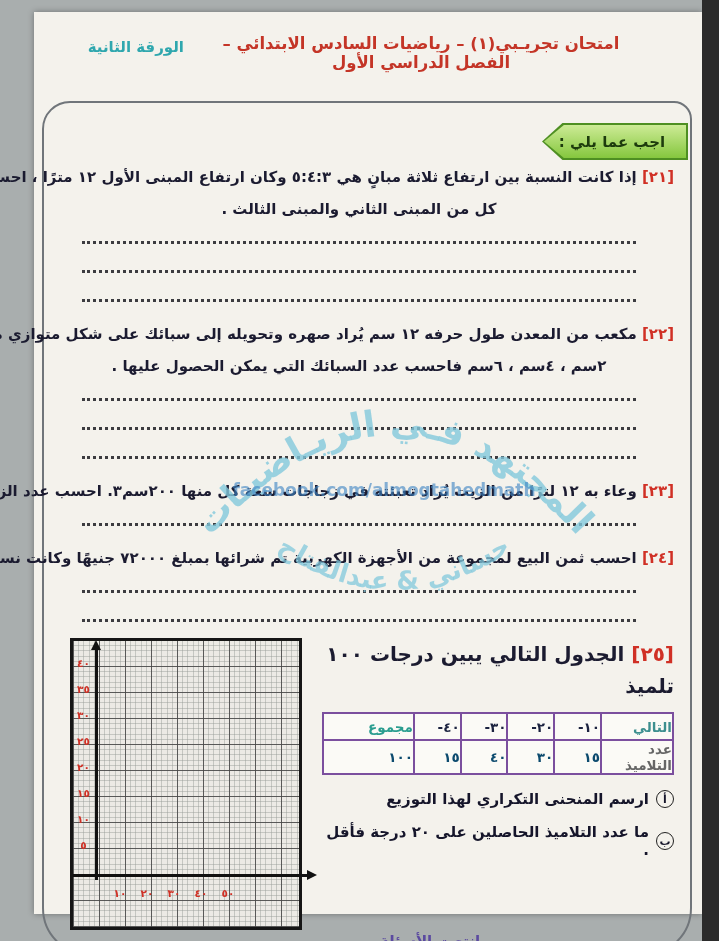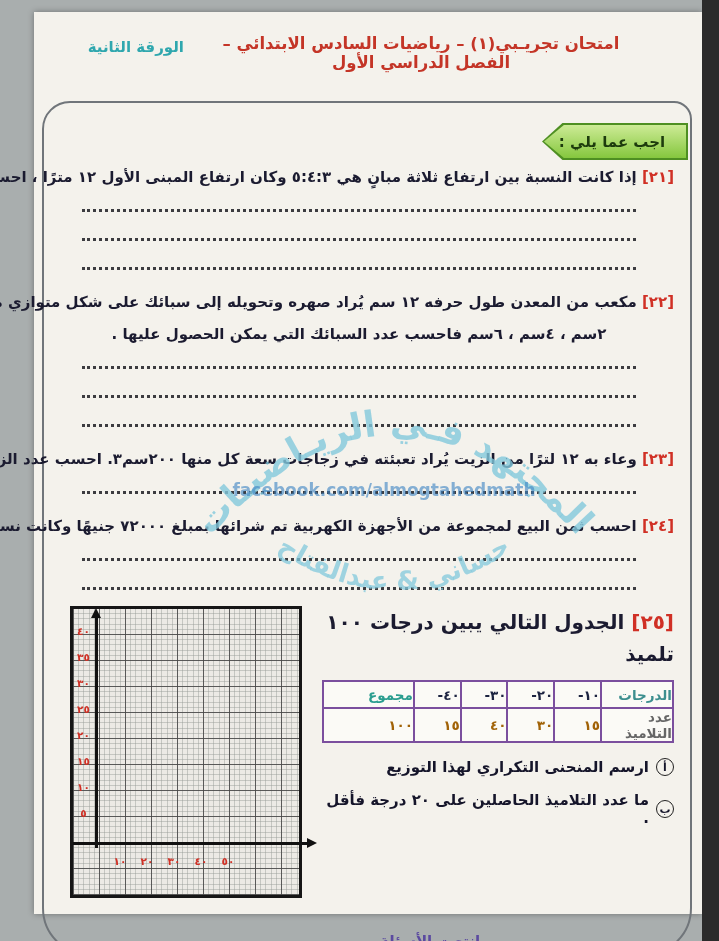--- a/index.html
+++ b/index.html
@@ -48,21 +48,21 @@
   .q25-right .qline.l2 { text-align:center; }
 
   table.freq { border-collapse:collapse; width:100%; margin-top:10px; direction:rtl;
                background:#fbfaf6; }
   table.freq td { border:2px solid #7b4f9e; text-align:right; height:27px;
                   font-weight:bold; font-size:13.5px; }
   td.h-label { color:#3d8f8f; font-size:13px; width:72px; }
   td.h-num  { color:#1c2340; }
   td.h-total{ color:#2a9d8f; font-size:13px; }
   td.r-label{ color:#666; font-size:10.5px; }
-  td.r-val  { color:#a16207; }
+  td.r-val  { color:#0c4a6e; }
   .ltr { direction:ltr; }
 
   .sub { display:flex; align-items:center; gap:7px; margin-top:15px; direction:rtl;
          color:#15152a; font-weight:bold; font-size:15px; }
   .circ { flex:0 0 auto; width:18px; height:18px; border:1.7px solid #222; border-radius:50%;
           display:inline-flex; align-items:center; justify-content:center;
           font-size:11px; line-height:1; }
 
   
   .graph { position:relative; width:232px; height:292px; flex:0 0 auto;
@@ -108,20 +108,21 @@
 
     <div class="frame">
 
       <div class="banner">
         <div class="banner-inner">
           <span>اجب عما يلي :</span>
         </div>
       </div>
 
       <div class="qline q21"><span class="qnum">[٢١]</span> <span>إذا كانت النسبة بين ارتفاع ثلاثة مبانٍ هي ٥:٤:٣ وكان ارتفاع المبنى الأول ١٢ مترًا ، احسب ارتفاع</span></div>
+      <div class="qline center">كل من المبنى الثاني والمبنى الثالث .</div>
       <div class="dl first"></div>
       <div class="dl"></div>
       <div class="dl"></div>
 
       <div class="qline gap-q"><span class="qnum">[٢٢]</span> <span>مكعب من المعدن طول حرفه ١٢ سم يُراد صهره وتحويله إلى سبائك على شكل متوازي مستطيلات أبعــاده</span></div>
       <div class="qline center">٢سم ، ٤سم ، ٦سم فاحسب عدد السبائك التي يمكن الحصول عليها .</div>
       <div class="dl first"></div>
       <div class="dl"></div>
       <div class="dl"></div>
 
@@ -132,21 +133,21 @@
       <div class="dl first"></div>
       <div class="dl"></div>
 
       <div class="q25-row">
         <div class="q25-right">
           <div class="qline"><span class="qnum">[٢٥]</span> <span>الجدول التالي يبين درجات ١٠٠ تلميذ</span></div>
 
           <table class="freq">
             <tbody>
                 <tr>
-              <td class="h-label">الدرجات</td>
+              <td class="h-label">التالي</td>
               <td class="h-num ltr">-١٠</td>
               <td class="h-num ltr">-٢٠</td>
               <td class="h-num ltr">-٣٠</td>
               <td class="h-num ltr">-٤٠</td>
               <td class="h-total">مجموع</td>
             </tr>
             <tr>
               <td class="r-label">عدد التلاميذ</td>
               <td class="r-val">١٥</td>
               <td class="r-val">٣٠</td>

